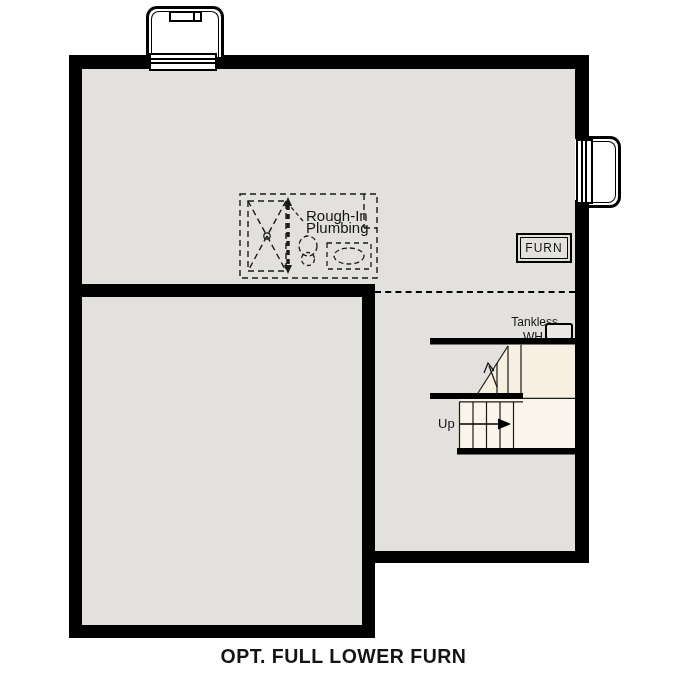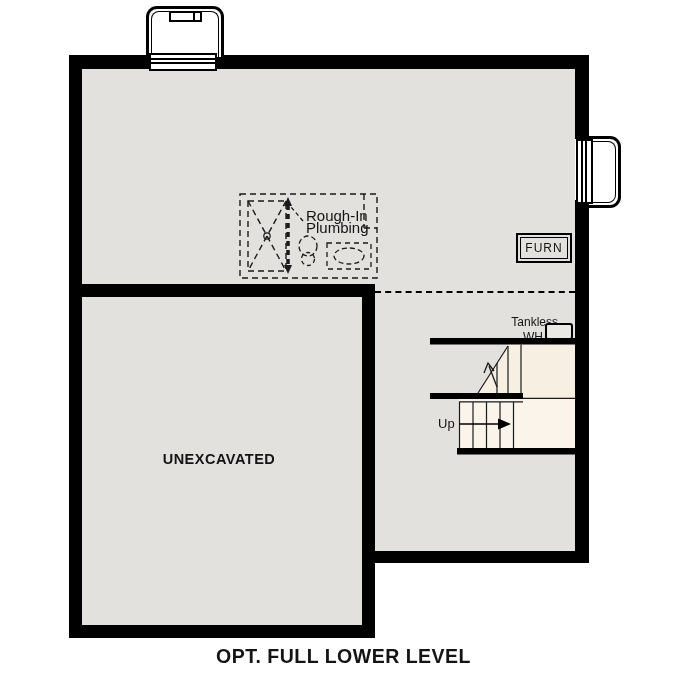--- a/index.html
+++ b/index.html
@@ -179,17 +179,16 @@
 
     <line x1="459" y1="424" x2="499" y2="424" stroke="#000" stroke-width="1.4"></line>
     <polygon points="498,418.5 511,424 498,429.5" fill="#000"></polygon>
     <line x1="497" y1="387" x2="489" y2="366" stroke="#1a1a1a" stroke-width="1.3"></line>
     <polyline points="484,373 488,363 494,371" fill="none" stroke="#1a1a1a" stroke-width="1.3"></polyline>
   </svg>
   <div class="txt t-up" style="left:438px;top:416px;">Up</div>
 
   <div class="txt bold t-unfinished">
   </div>
-  <div class="txt bold t-unexcavated">UNEXCAVATED</div>
 
-  <div class="txt bold t-caption">OPT. FULL LOWER LEVEL</div>
+  <div class="txt bold t-caption">OPT. FULL LOWER FURN</div>
 
 </div>
 
 </body></html>

